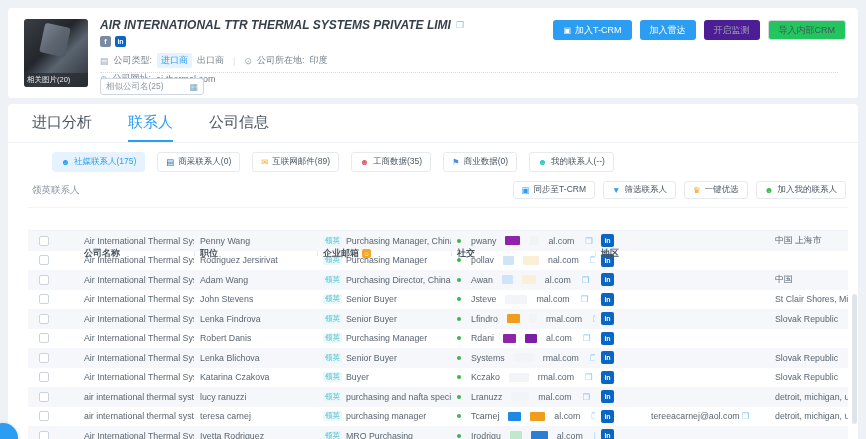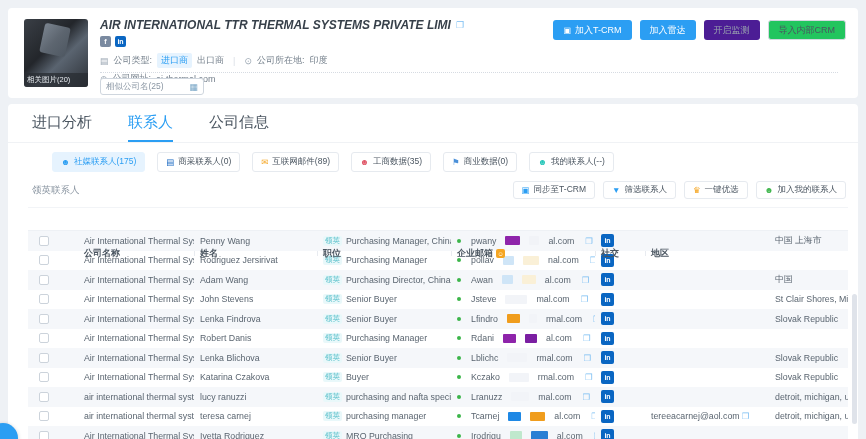--- a/index.html
+++ b/index.html
@@ -186,21 +186,20 @@
         <span class="tico" style="color:#3cb54a">☻</span>
         <span>加入我的联系人</span>
       </span>
     </div>
   </div>
 
   <div class="tbl">
     <div class="thead">
       <div class="th"></div>
       <div class="th c-company">公司名称</div>
-      <div class="th vbar">姓名</div>
       <div class="th vbar">职位</div>
       <div class="th vbar">
         <span>企业邮箱</span>
         <span class="mailbadge">☺</span>
       </div>
       <div class="th vbar">社交</div>
       <div class="th vbar">地区</div>
     </div>
     <div>
         <div class="trow alt">
@@ -351,21 +350,21 @@
             <span class="checkbox"></span>
           </div>
           <div class="cell c-company">Air International Thermal Systems</div>
           <div class="cell c-name">Lenka Blichova</div>
           <div class="cell c-title">
             <span class="tbadge">领英</span>
             <span>Senior Buyer</span>
           </div>
           <div class="cell c-email">
             <span class="dot"></span>
-            <span>Lblichc</span>
+            <span>Systems</span>
             <span class="mask" style="background: rgb(242, 244, 248); width: 20px;"></span>
             <span>rmal.com</span>
             <span class="copy">❐</span>
           </div>
           <div class="cell c-social">
             <span class="liico">in</span>
           </div>
           <div class="cell c-personal"></div>
           <div class="cell c-region">Slovak Republic</div>
         </div>

